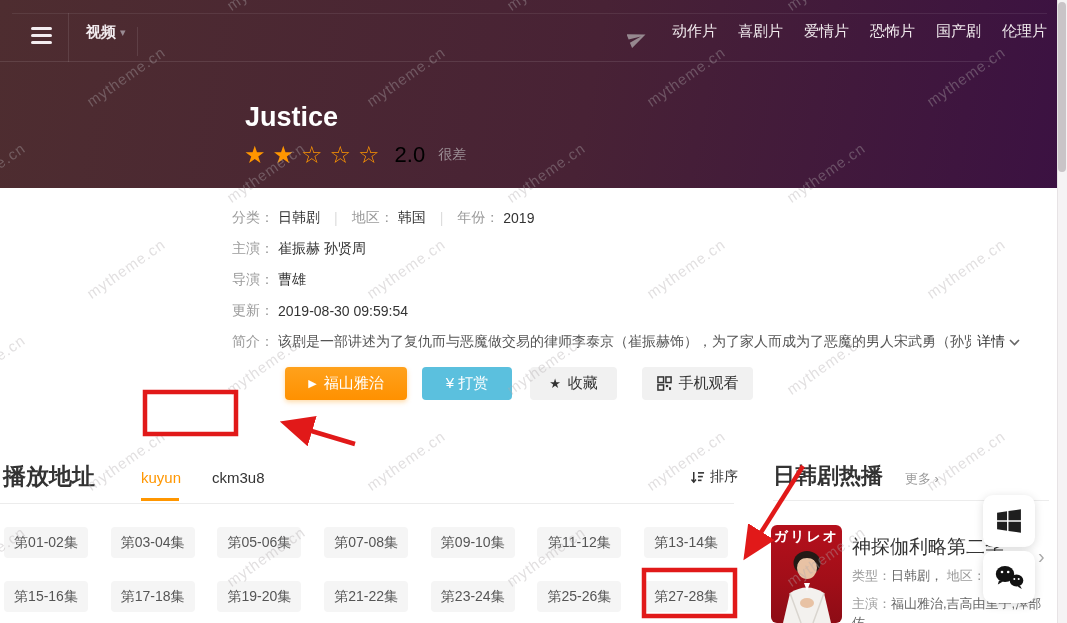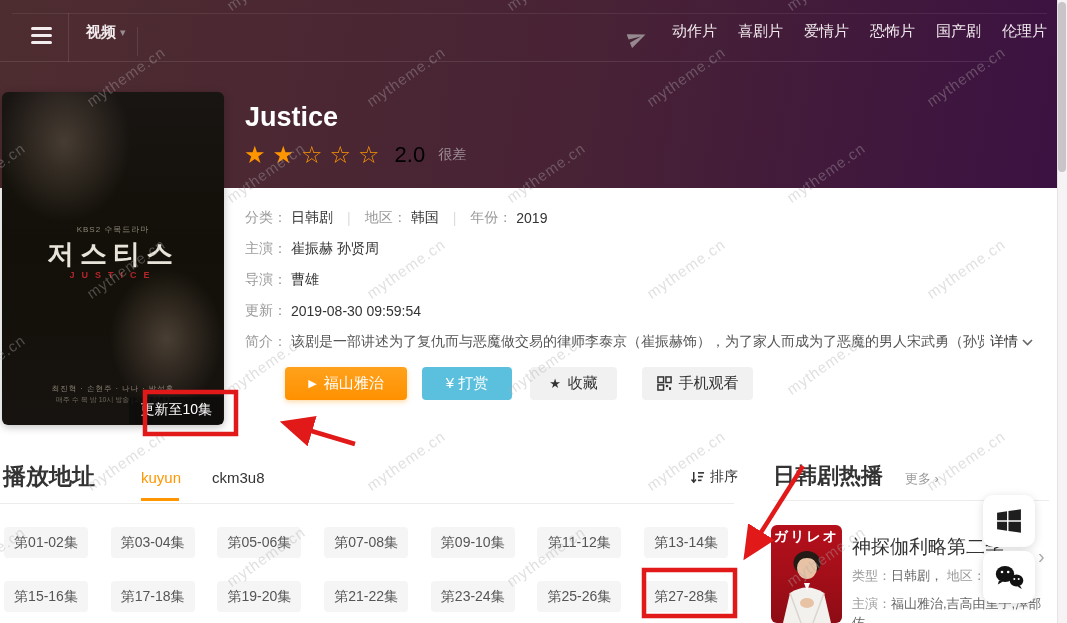--- a/index.html
+++ b/index.html
@@ -54,21 +54,21 @@
     position:absolute; right:1px; bottom:1px; padding:4px 11px 5px 11px;
     background:rgba(14,12,12,.82); color:#ffffff; font-size:14px; border-radius:3px 0 0 0;
   }
   
   .title { position:absolute; left:245px; top:102px; color:#ffffff; font-size:27px; font-weight:600; }
   .stars { position:absolute; left:244px; top:142px; display:flex; align-items:center; gap:7px; }
   .stars .star { font-size:24px; color:#ff9600; line-height:1; }
   .stars .score { color:#000000; font-size:22px; font-weight:400; margin-left:8px; }
   .stars .verdict { color:#9b8d94; font-size:14px; margin-left:6px; }
   
-  .meta-row { position:absolute; left:245px; font-size:14px; color:#333; display:flex; align-items:center; white-space:nowrap; }
+  .meta-row { position:absolute; left:232px; font-size:14px; color:#333; display:flex; align-items:center; white-space:nowrap; }
   .meta-row .lab { color:#9a9a9a; margin-right:4px; }
   .meta-row .val { color:#333333; }
   .meta-row .pipe { color:#dddddd; margin:0 14px; }
   .intro-text { max-width:693px; overflow:hidden; text-overflow:clip; color:#555555; }
   .detail-link { color:#333333; margin-left:6px; cursor:pointer; display:flex; align-items:center; gap:4px; }
   
   .btn { position:absolute; top:367px; height:33px; border:none; border-radius:4px; font-size:15px;
          display:flex; align-items:center; justify-content:center; gap:7px; cursor:pointer; font-family:inherit; }
   .btn-play { left:285px; width:122px; background:linear-gradient(180deg,#ffa11c,#ff9100); color:#fff; box-shadow:0 2px 5px rgba(255,150,0,.35); }
   .btn-play .picon { font-size:11px; }
@@ -140,28 +140,20 @@
           <a>动作片</a>
           <a>喜剧片</a>
           <a>爱情片</a>
           <a>恐怖片</a>
           <a>国产剧</a>
           <a>伦理片</a>
         </nav>
     </div>
   </div>
 
-  <div class="poster">
-    <div class="network">KBS2 수목드라마</div>
-    <div class="kr">저스티스</div>
-    <div class="en">JUSTICE</div>
-    <div class="cast">최진혁 · 손현주 · 나나 · 박성훈</div>
-    <div class="sched">매주 수 목 밤 10시 방송 | 2019.07.17</div>
-    <div class="badge">更新至10集</div>
-  </div>
 
   <div class="title">Justice</div>
   <div class="stars">
     <span id="star-slots" style="display:flex;gap:7px;">
         <span class="star">★</span>
         <span class="star">★</span>
         <span class="star">☆</span>
         <span class="star">☆</span>
         <span class="star">☆</span>
       </span>

